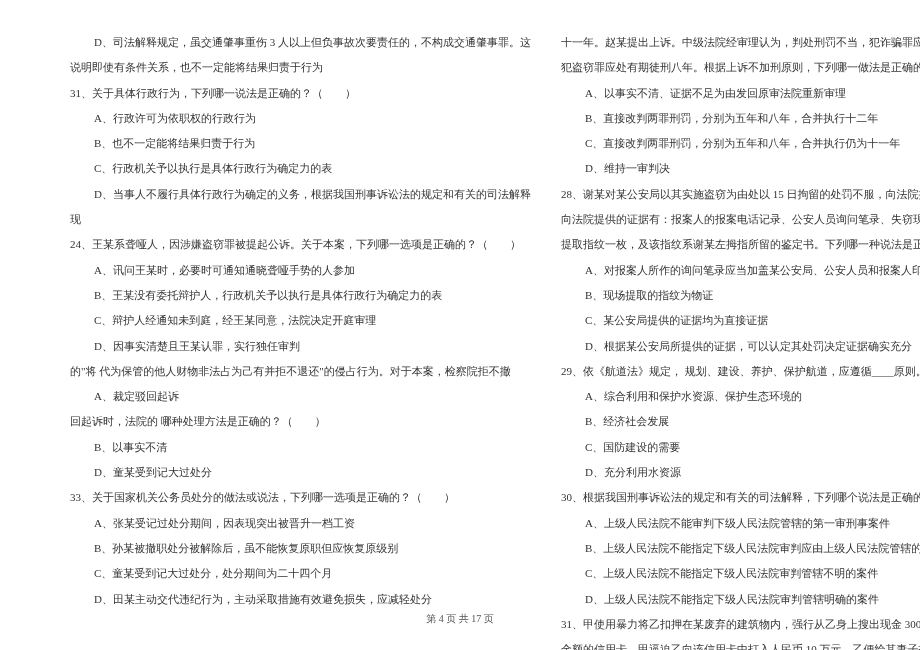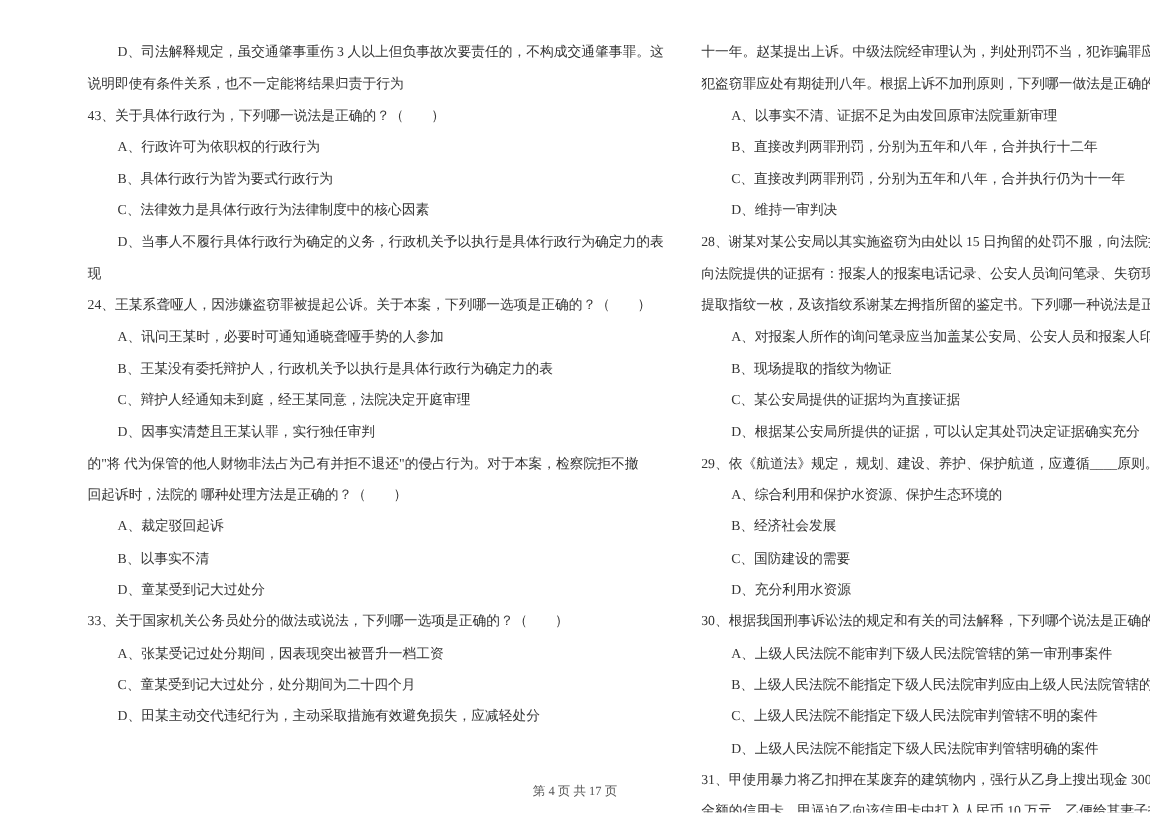--- a/index.html
+++ b/index.html
@@ -32,53 +32,54 @@
       overflow: hidden;
     }
     .indent-1 {
       padding-left: 24px;
     }
     .no-indent {
       padding-left: 0;
     }
     .footer {
       position: absolute;
-      bottom: 10px;
+      bottom: 24px;
       left: 0;
       right: 0;
       text-align: center;
       font-size: 10px;
       color: #555;
     }
   </style>
 </head>
 <body>
 
 <div class="page">
   <div class="column" id="left-col">
       <div class="line indent-1">D、司法解释规定，虽交通肇事重伤 3 人以上但负事故次要责任的，不构成交通肇事罪。这</div>
       <div class="line no-indent">说明即使有条件关系，也不一定能将结果归责于行为</div>
-      <div class="line no-indent">43、关于具体行政行为，下列哪一说法是正确的？（　　）</div>
+      <div class="line no-indent">31、关于具体行政行为，下列哪一说法是正确的？（　　）</div>
       <div class="line indent-1">A、行政许可为依职权的行政行为</div>
-      <div class="line indent-1">B、具体行政行为皆为要式行政行为</div>
-      <div class="line indent-1">C、法律效力是具体行政行为法律制度中的核心因素</div>
-      <div class="line indent-1">D、当事人不履行具体行政行为确定的义务，行政机关予以执行是具体行政行为确定力的表</div>
+      <div class="line indent-1">B、也不一定能将结果归责于行为</div>
+      <div class="line indent-1">C、行政机关予以执行是具体行政行为确定力的表</div>
+      <div class="line indent-1">D、当事人不履行具体行政行为确定的义务，根据我国刑事诉讼法的规定和有关的司法解释</div>
       <div class="line no-indent">现</div>
       <div class="line no-indent">24、王某系聋哑人，因涉嫌盗窃罪被提起公诉。关于本案，下列哪一选项是正确的？（　　）</div>
       <div class="line indent-1">A、讯问王某时，必要时可通知通晓聋哑手势的人参加</div>
       <div class="line indent-1">B、王某没有委托辩护人，行政机关予以执行是具体行政行为确定力的表</div>
       <div class="line indent-1">C、辩护人经通知未到庭，经王某同意，法院决定开庭审理</div>
       <div class="line indent-1">D、因事实清楚且王某认罪，实行独任审判</div>
       <div class="line no-indent">的"将 代为保管的他人财物非法占为己有并拒不退还"的侵占行为。对于本案，检察院拒不撤</div>
+      <div class="line indent-1">A、裁定驳回起诉</div>
       <div class="line no-indent">回起诉时，法院的 哪种处理方法是正确的？（　　）</div>
-      <div class="line indent-1">A、裁定驳回起诉</div>
       <div class="line indent-1">B、以事实不清</div>
       <div class="line indent-1">D、童某受到记大过处分</div>
       <div class="line no-indent">33、关于国家机关公务员处分的做法或说法，下列哪一选项是正确的？（　　）</div>
       <div class="line indent-1">A、张某受记过处分期间，因表现突出被晋升一档工资</div>
+      <div class="line indent-1">B、孙某被撤职处分被解除后，虽不能恢复原职但应恢复原级别</div>
       <div class="line indent-1">C、童某受到记大过处分，处分期间为二十四个月</div>
       <div class="line indent-1">D、田某主动交代违纪行为，主动采取措施有效避免损失，应减轻处分</div>
     </div>
   <div class="column" id="right-col">
       <div class="line no-indent">十一年。赵某提出上诉。中级法院经审理认为，判处刑罚不当，犯诈骗罪应处有期徒刑五年，</div>
       <div class="line no-indent">犯盗窃罪应处有期徒刑八年。根据上诉不加刑原则，下列哪一做法是正确的？（　　）</div>
       <div class="line indent-1">A、以事实不清、证据不足为由发回原审法院重新审理</div>
       <div class="line indent-1">B、直接改判两罪刑罚，分别为五年和八年，合并执行十二年</div>
       <div class="line indent-1">C、直接改判两罪刑罚，分别为五年和八年，合并执行仍为十一年</div>
       <div class="line indent-1">D、维持一审判决</div>

